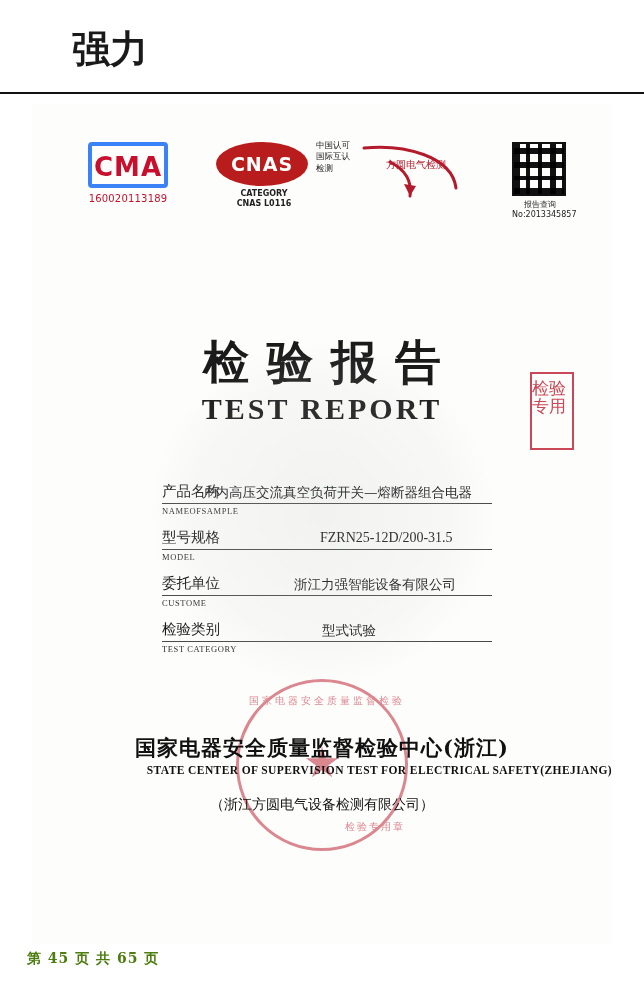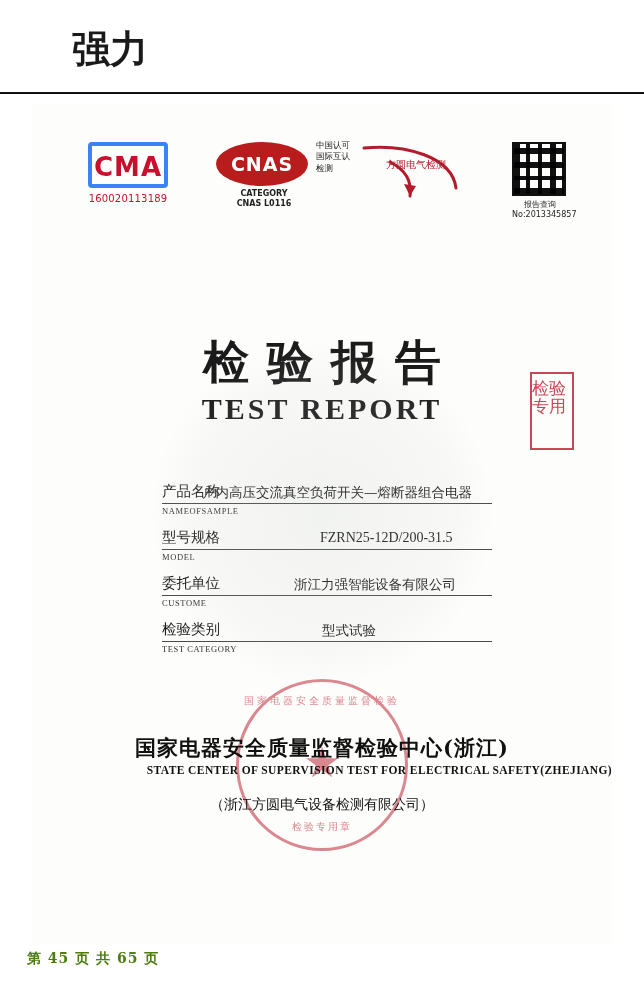--- a/index.html
+++ b/index.html
@@ -352,21 +352,21 @@
     top: 50%;
     transform: translate(-50%, -55%);
     font-size: 42px;
     line-height: 1;
     color: #c0283a;
   }
   .round-seal .ring-text {
     position: absolute;
     left: 0; right: 0;
     top: 12px;
-    text-align: center;
+    text-align: right;
     font-family: "DejaVu Serif", serif;
     font-size: 10px;
     letter-spacing: 3px;
   }
   .round-seal .ring-text.bottom {
     top: auto;
     bottom: 14px;
     font-size: 10px;
     letter-spacing: 2px;
   }

